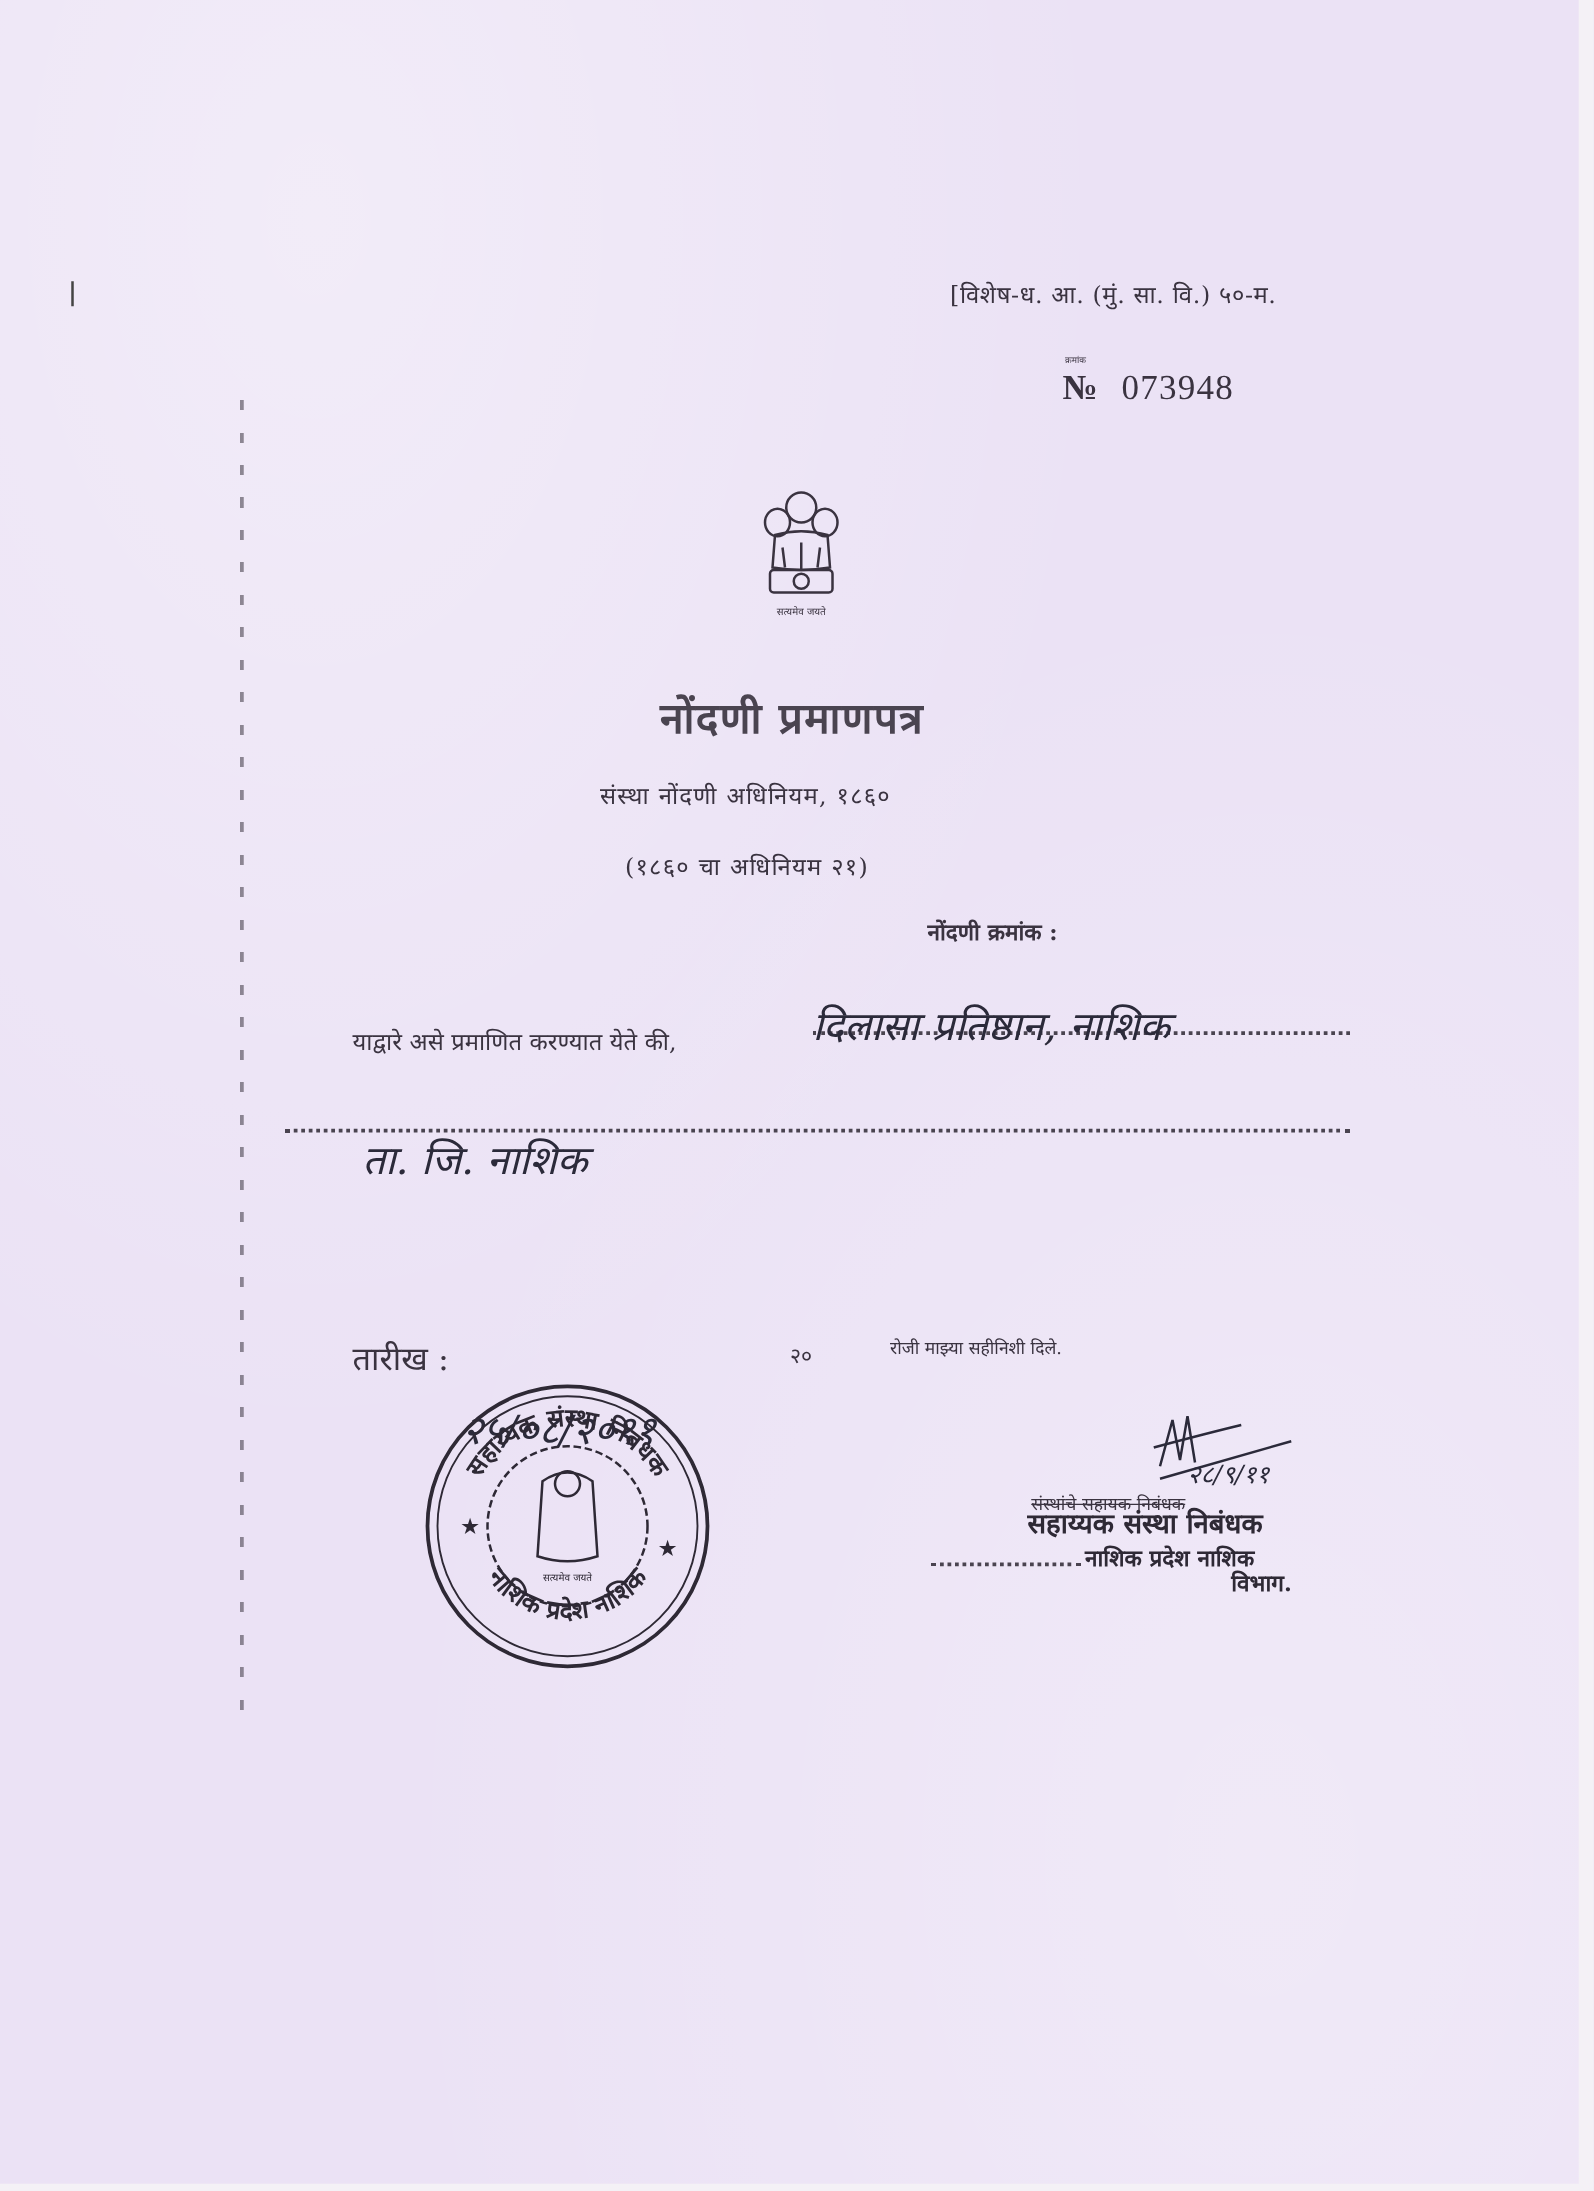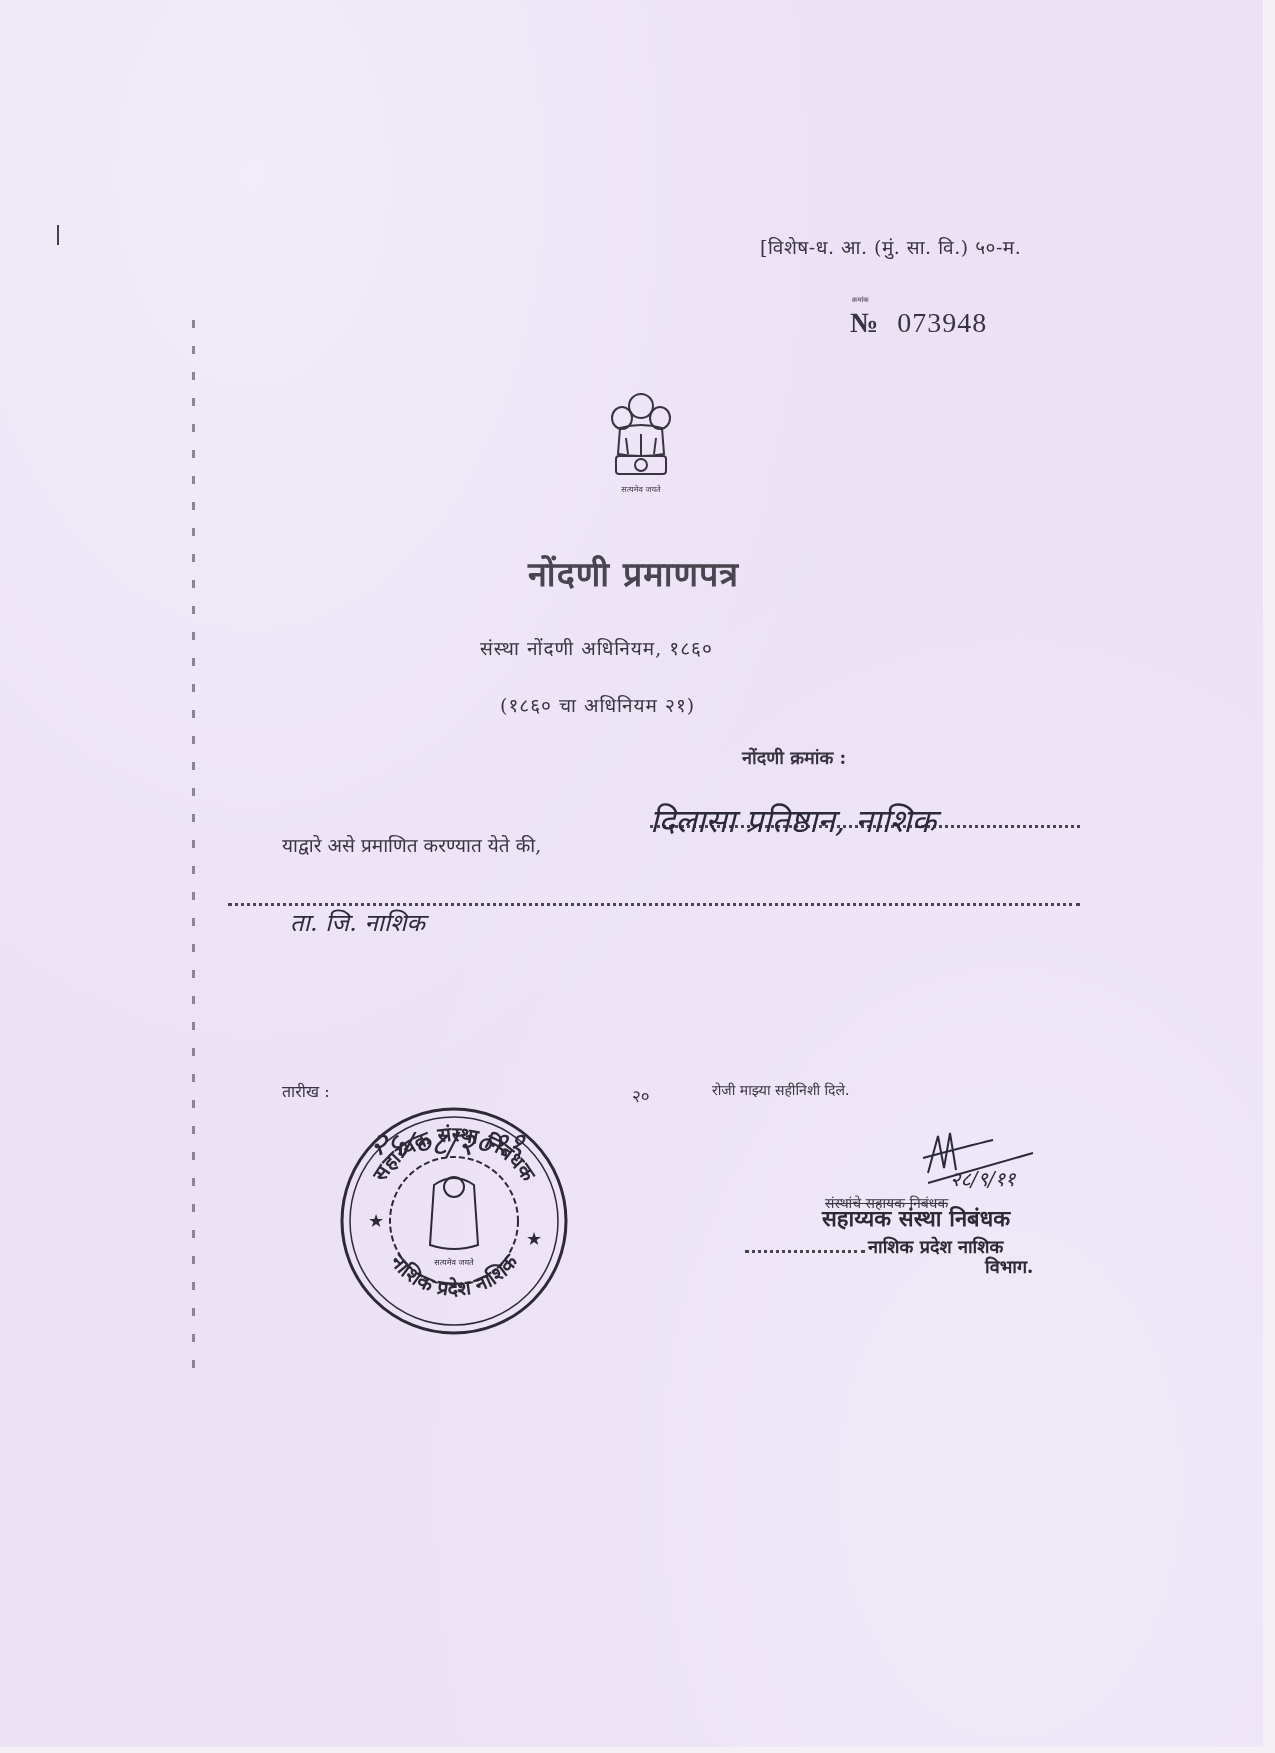--- a/index.html
+++ b/index.html
@@ -11,41 +11,41 @@
     }
     .page {
       position: absolute; left: 0; top: 0;
       width: 1263px; height: 1747px;
       background: #ebe2f5;
       background-image:
         radial-gradient(ellipse at 20% 10%, rgba(255,255,255,0.35) 0%, rgba(255,255,255,0) 45%),
         radial-gradient(ellipse at 80% 85%, rgba(255,255,255,0.25) 0%, rgba(255,255,255,0) 50%);
     }
     .abs { position: absolute; white-space: nowrap; }
-    .print { color: #3a3340; margin-top: 12px; }
+    .print { color: #3a3340; }
     .hand { color: #2b2a3a; font-family: "DejaVu Serif", serif; font-style: italic; }
     .form-code { left: 760px; top: 222px; font-size: 19px; letter-spacing: 0.5px; }
     .serial { left: 850px; top: 295px; font-size: 28px; font-family: "Liberation Serif", serif; }
     .serial .label { font-weight: bold; margin-right: 12px; }
     .serial .tiny { position: absolute; left: 2px; top: -12px; font-size: 7px; }
     .serial .num { letter-spacing: 1px; }
     .emblem { left: 606px; top: 388px; width: 70px; height: 112px; }
     .title { left: 500px; top: 550px; font-size: 34px; font-weight: bold; color: #4a4450; letter-spacing: 1px; margin-left: 28px; }
     .subtitle { left: 480px; top: 623px; font-size: 19px; letter-spacing: 1px; }
     .act-line { left: 500px; top: 680px; font-size: 19px; letter-spacing: 1px; }
     .reg-hand { left: 758px; top: 672px; font-size: 26px; }
     .reg-label { left: 742px; top: 733px; font-size: 18px; font-weight: bold; }
     .certify { left: 282px; top: 820px; font-size: 19px; }
     .name-hand { left: 650px; top: 798px; font-size: 32px; }
     .dots { border-bottom: 3px dotted #4a4450; height: 0; }
     .dots1 { left: 650px; top: 825px; width: 430px; }
     .dots2 { left: 228px; top: 903px; width: 852px; }
-    .place-hand { left: 290px; top: 905px; font-size: 24px; }
+    .place-hand { left: 290px; top: 905px; font-size: 32px; }
     .para { left: 228px; top: 975px; font-size: 19px; line-height: 38px; white-space: normal; width: 880px; }
-    .date-label { left: 282px; top: 1068px; font-size: 16px; }
+    .date-label { left: 282px; top: 1068px; font-size: 26px; }
     .date-hand { left: 370px; top: 1121px; font-size: 32px; text-align: center; }
     .year-prefix { left: 632px; top: 1072px; font-size: 17px; }
     .given { left: 712px; top: 1068px; font-size: 14px; }
     .seal { left: 338px; top: 1105px; width: 232px; height: 232px; }
     .signature { left: 918px; top: 1128px; width: 120px; height: 60px; }
     .sign-date { left: 950px; top: 1165px; font-size: 20px; }
     .sign-title { left: 822px; top: 1202px; font-size: 22px; font-weight: bold; color: #2e2935; }
     .sign-struck { left: 825px; top: 1193px; font-size: 14px; text-decoration: line-through; color: #3a3340; text-align: right; }
     .sign-region { left: 868px; top: 1234px; font-size: 18px; font-weight: bold; color: #2e2935; }
     .sign-dots { left: 745px; top: 1250px; width: 120px; }

